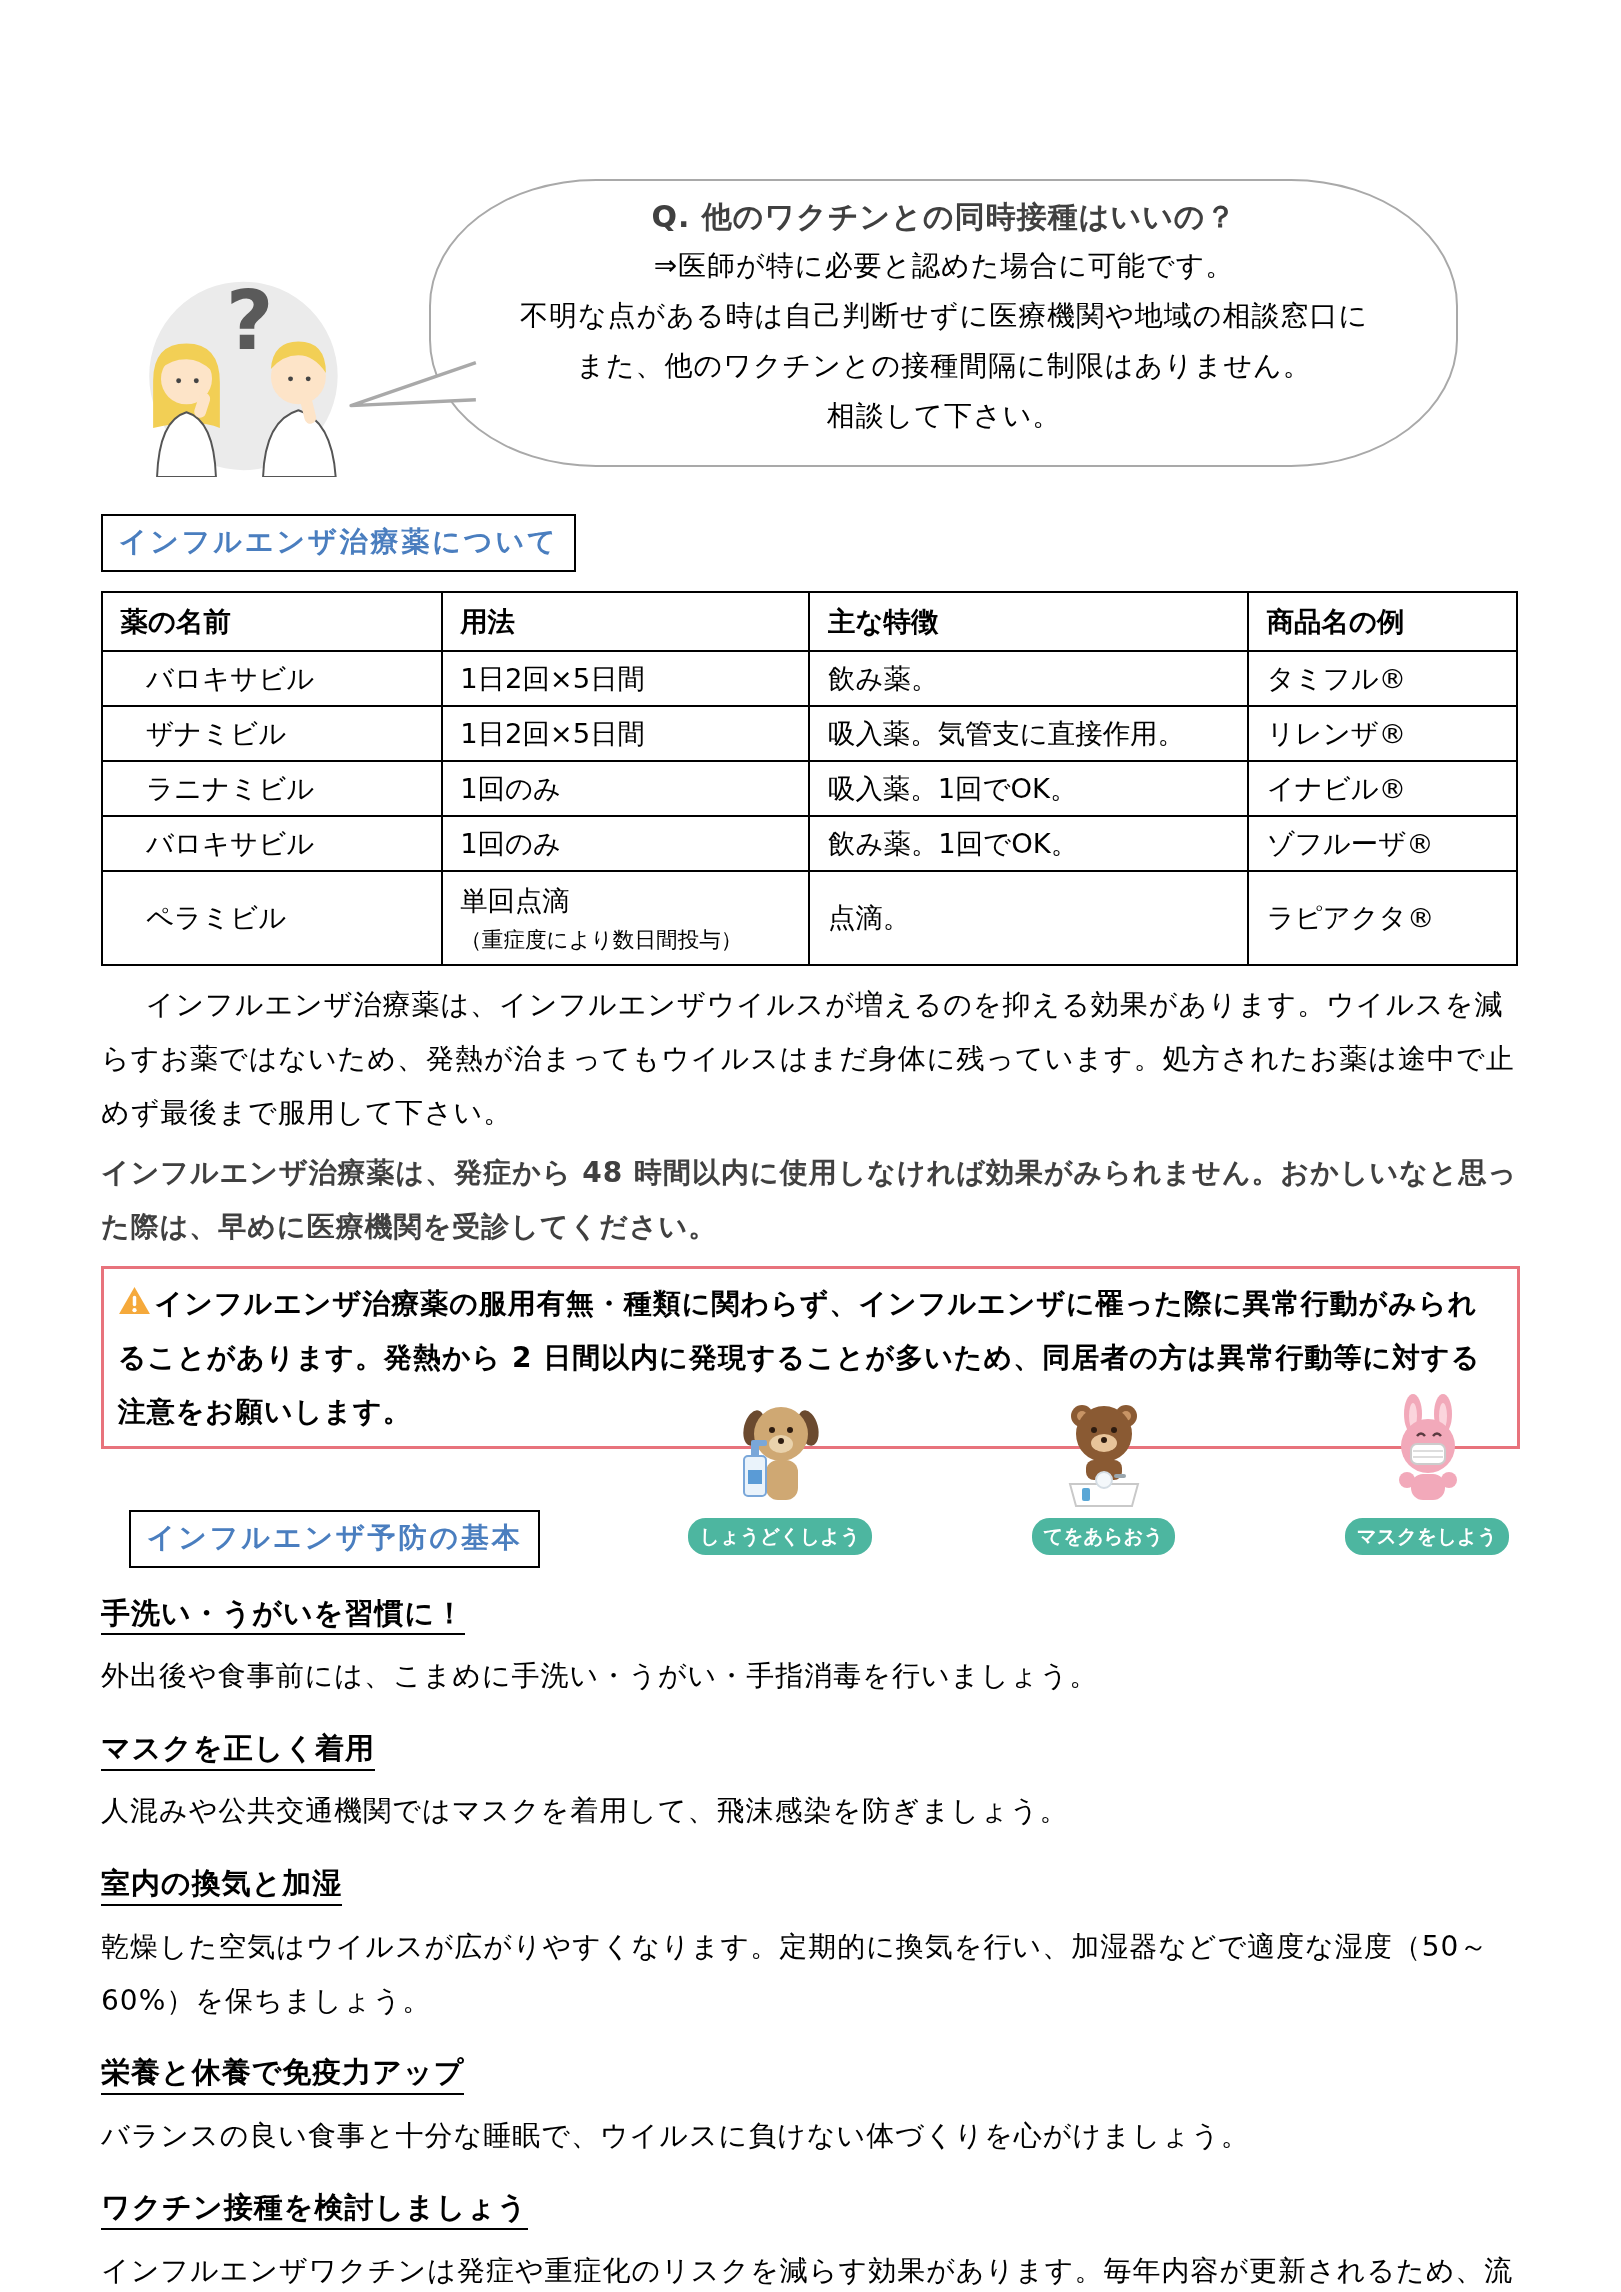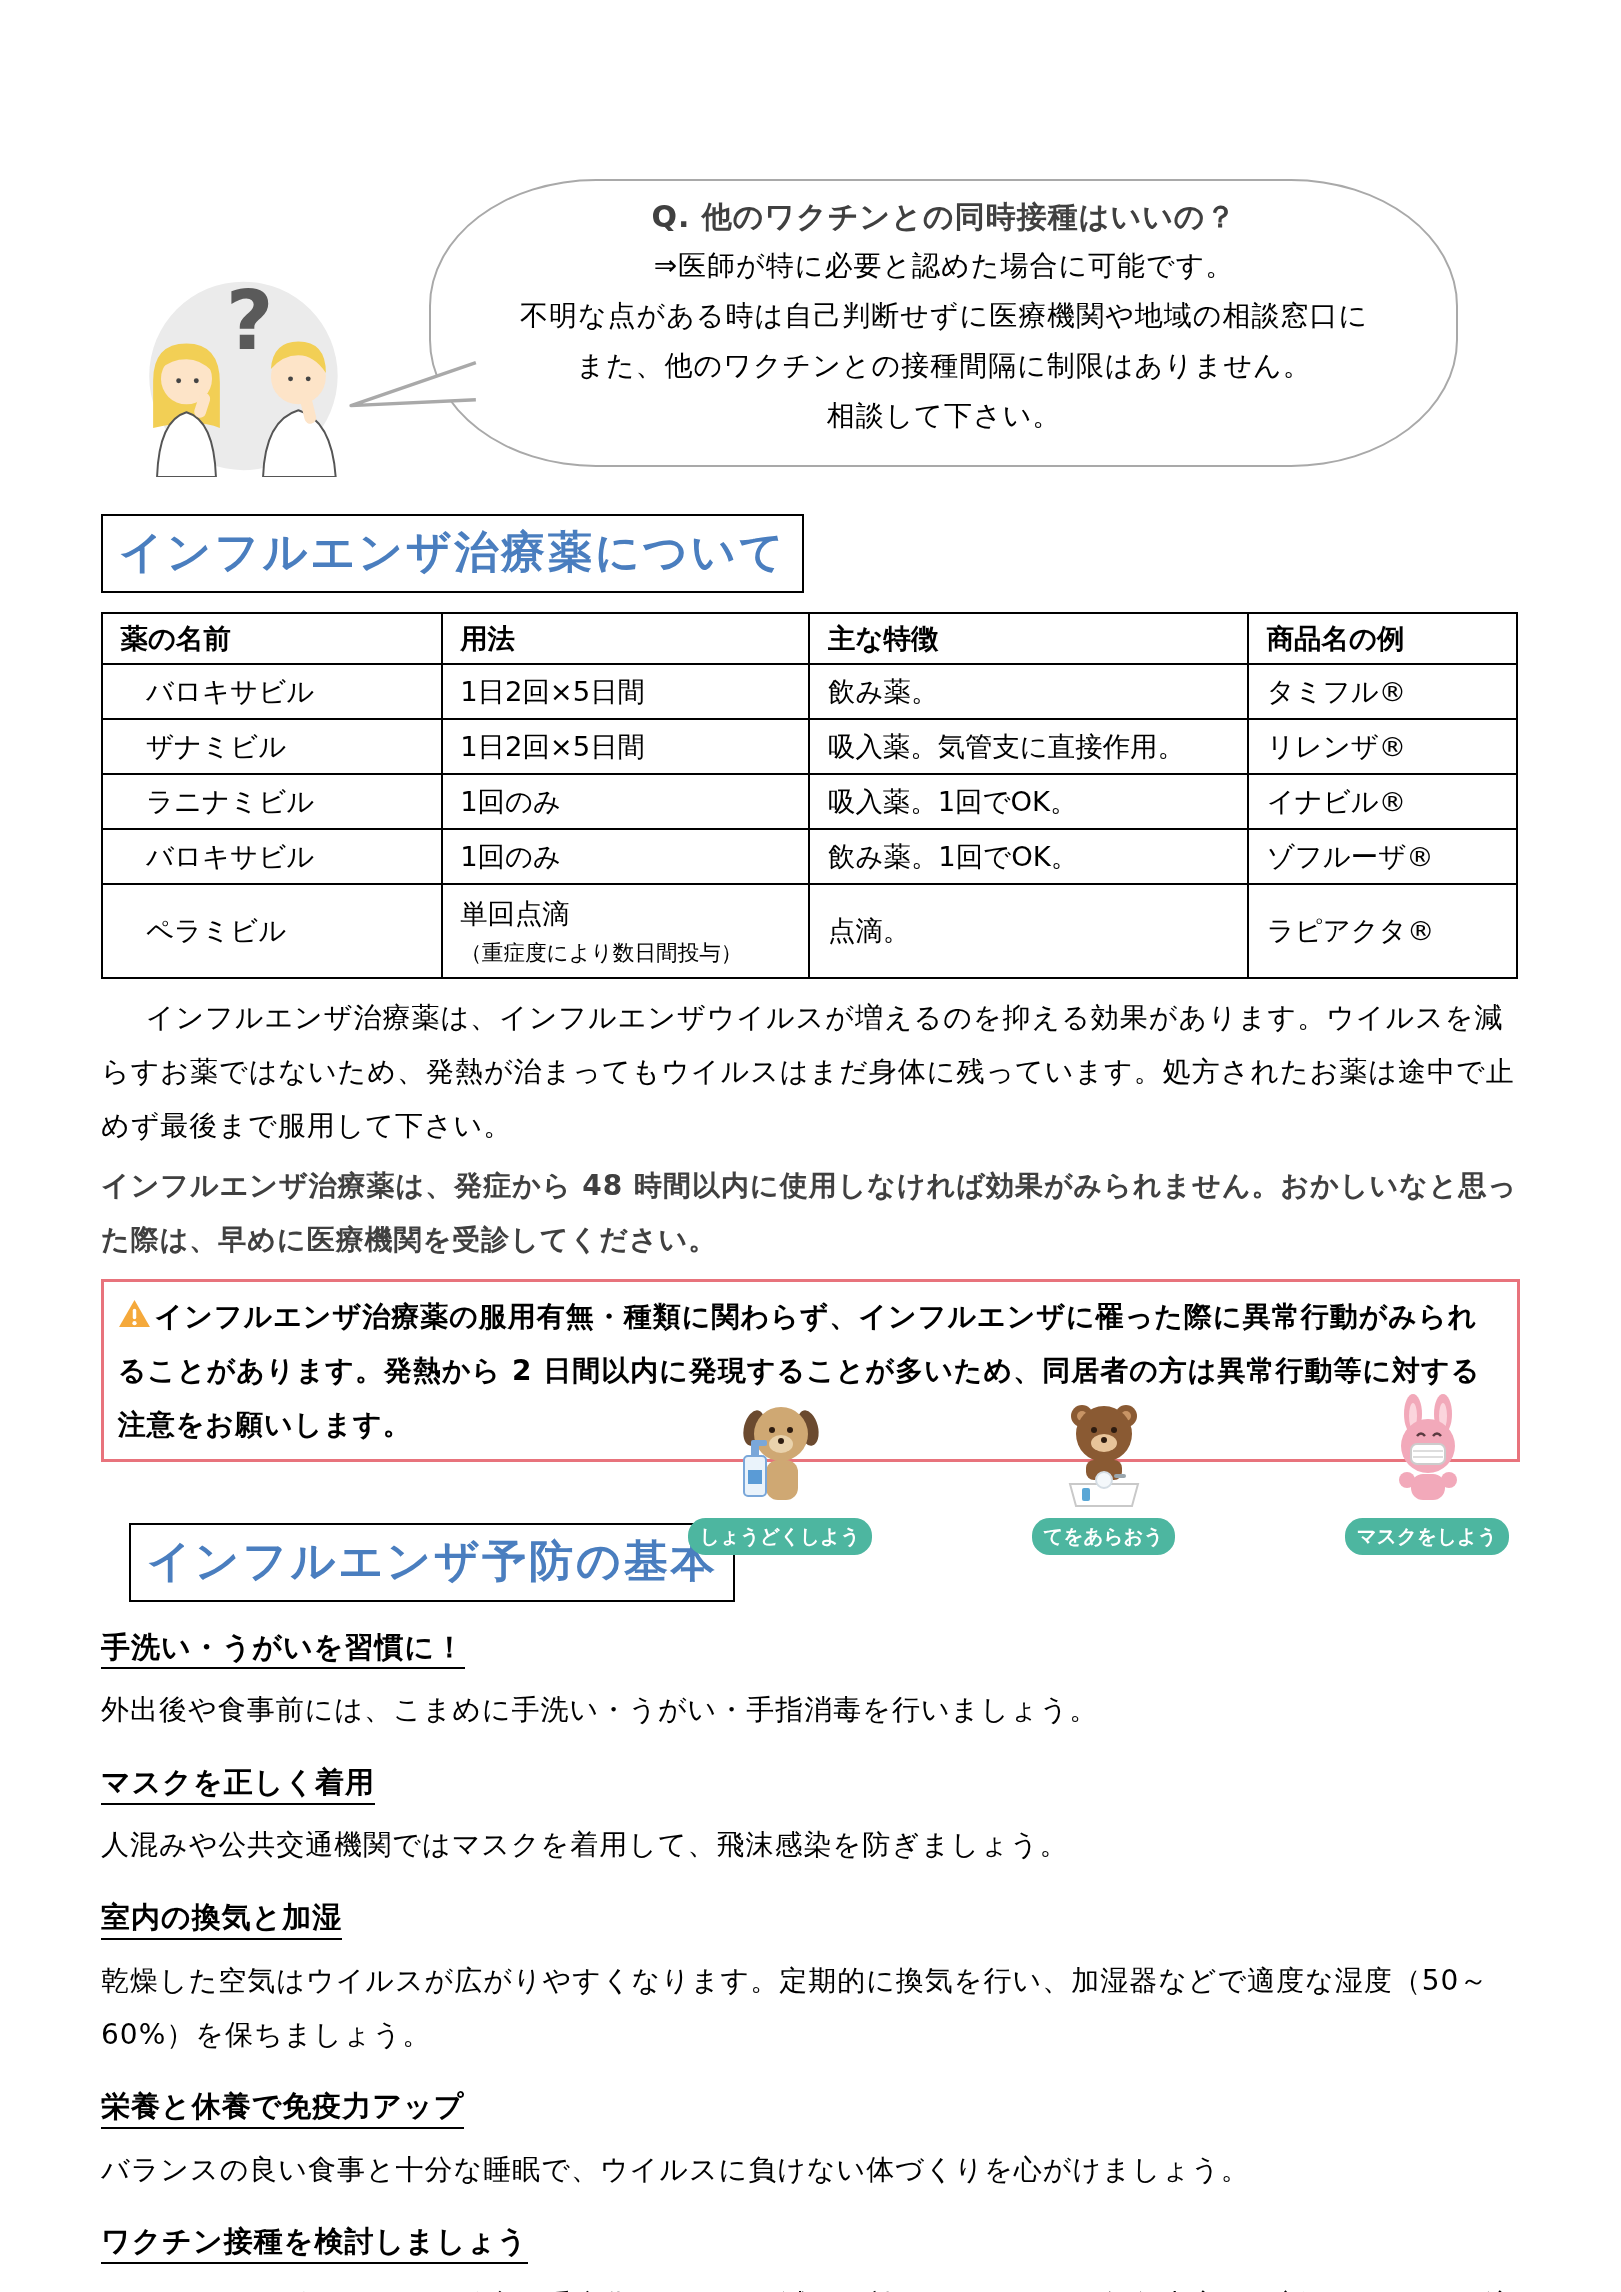--- a/index.html
+++ b/index.html
@@ -23,30 +23,30 @@
     text-align:center;
   }
   .bubble-q { color:#404040; font-weight:bold; font-size:30px; line-height:49px; letter-spacing:1px; }
   .bubble-line { font-size:28px; line-height:50px; letter-spacing:1px; }
 
   
   .content { position:absolute; left:101px; top:514px; width:1419px; }
 
   .section-title {
     display:inline-block; border:2px solid #000;
-    color:#4a7ebf; font-size:44px; font-weight:bold;
+    color:#4a7ebf; font-size:28px; font-weight:bold;
     padding:6.9px 15.7px 8.8px 15.7px; letter-spacing:2.9px; background:#fff;
   }
 
   table.drug-table { border-collapse:collapse; width:1417px; margin-top:19.6px; }
   .drug-table th, .drug-table td {
     border:2px solid #000; font-size:27.4px; vertical-align:middle;
     padding:5.9px 11.8px 5.9px 17.6px;
   }
-  .drug-table th { text-align:left; font-weight:bold; height:51px; }
+  .drug-table th { text-align:left; font-weight:bold; height:59px; }
   .drug-table td { height:55px; }
   .drug-table td.c1 { padding-left:43px; }
   .drug-table .usage-note { font-size:21.6px; display:block; margin-top:5.9px; }
   .drug-table tr.tall td { height:94px; }
 
   .para { font-size:28px; line-height:54px; margin-top:11.8px; letter-spacing:1px; }
   .para.indent { text-indent:1.6em; }
   .para.red { color:#404040; font-weight:bold; margin-top:5.9px; }
 
   .caution-box {

